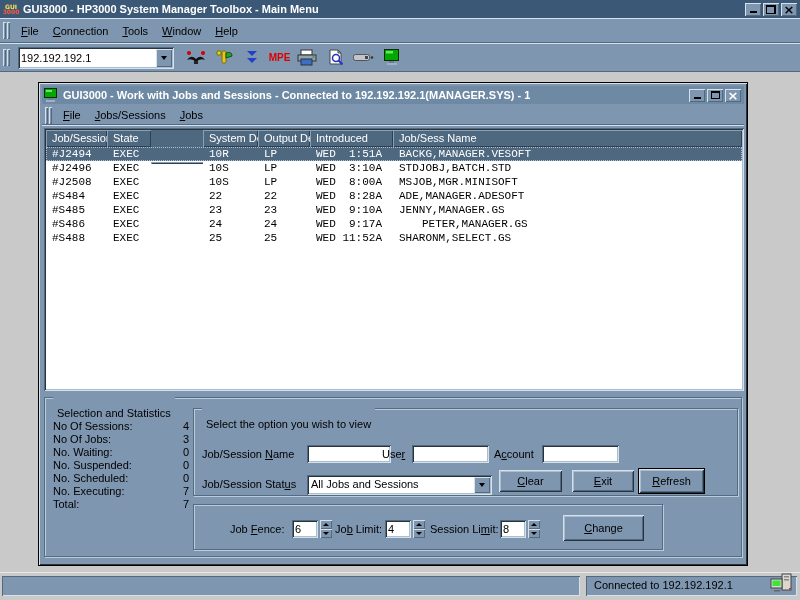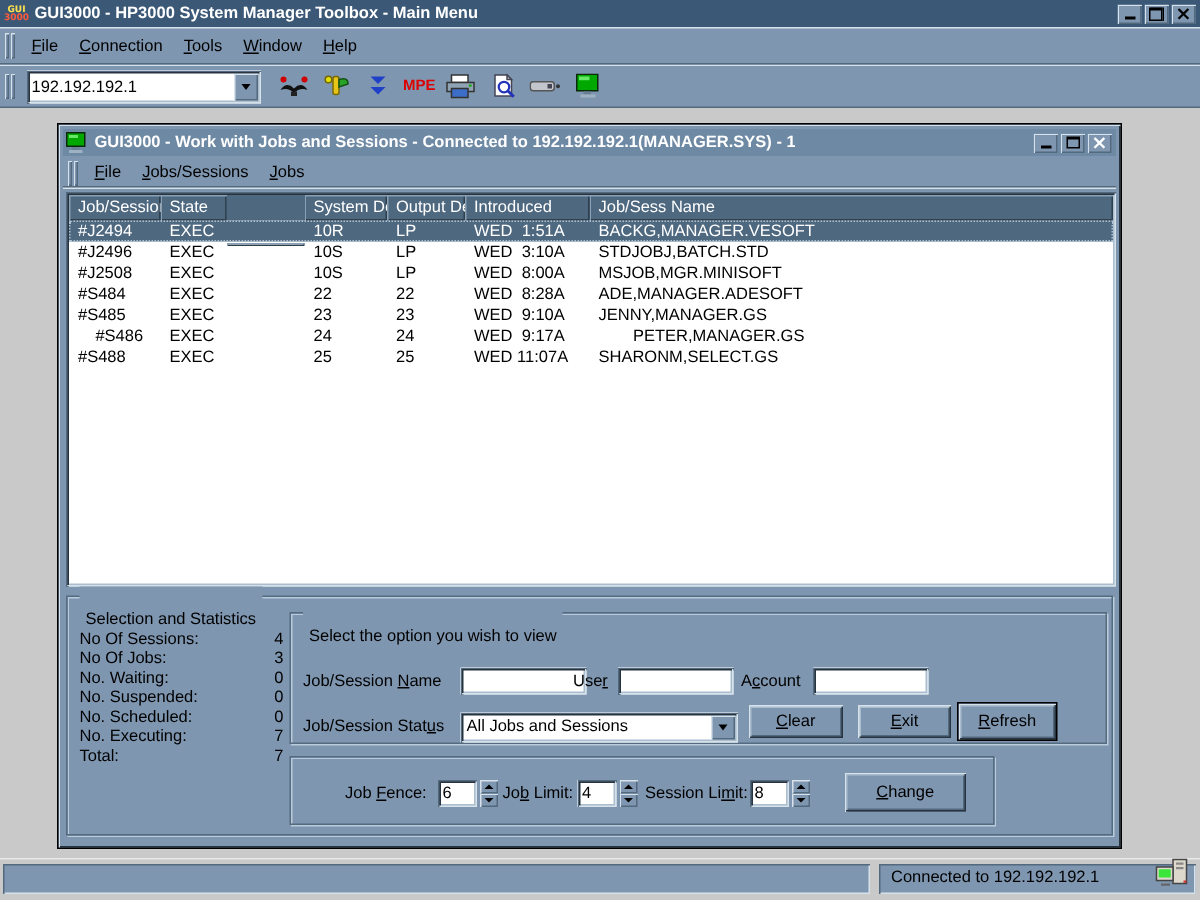--- a/index.html
+++ b/index.html
@@ -55,21 +55,21 @@
   #child-titlebar{position:absolute;left:3px;top:3px;right:3px;height:18px;background:var(--child-title);display:flex;align-items:center;color:#fff;font-weight:bold;}
   #child-titlebar .icon{margin:0 4px 0 1px;display:flex;}
   #child-title{white-space:nowrap;overflow:hidden;}
   #child-menubar{position:absolute;left:3px;top:21px;right:3px;height:22px;display:flex;align-items:center;box-shadow:inset 0 -1px 0 var(--face-hi), inset 0 -2px 0 var(--face-lo);}
 
   
   #list{position:absolute;left:5px;top:45px;width:700px;height:263px;background:#fff;box-shadow:inset 1px 1px 0 var(--face-lo), inset -1px -1px 0 var(--face-hi), inset 2px 2px 0 var(--face-dk), inset -2px -2px 0 var(--face-md);padding:2px;}
   #list-header{display:flex;height:17px;background:var(--hdr);}
   .hcell{color:#fff;padding:2px 0 0 6px;white-space:pre;overflow:hidden;flex-shrink:0;box-shadow:inset 1px 1px 0 #8AA0B4, inset -1px -1px 0 #2E3F4D;}
   .lrow{display:flex;height:14px;}
-  .lcell{padding-left:6px;white-space:pre;overflow:hidden;line-height:14px;flex-shrink:0;}
+  .lcell{padding-left:6px;white-space:pre;overflow:hidden;line-height:14px;flex-shrink:0;font-family:Liberation Mono, monospace;}
   .lrow.selected{background:var(--hdr);color:#fff;outline:1px dotted #AEC2D4;outline-offset:-1px;}
 
   
   .groupbox{position:absolute;border:1px solid #556B80;box-shadow:inset 1px 1px 0 #B9CCDC, 1px 1px 0 #B9CCDC;}
   .group-label{position:absolute;top:-7px;left:8px;background:var(--face);padding:16px 4px;white-space:nowrap;}
   #stats-group{left:5px;top:314px;width:698px;height:160px;}
   #stats-rows{position:absolute;left:8px;top:22px;width:136px;}
   .stat-row{display:flex;height:13px;line-height:13px;}
   .stat-label{flex:1;white-space:nowrap;}
   .stat-value{width:18px;text-align:right;}
@@ -284,35 +284,35 @@
           <div class="lrow">
             <span class="lcell" style="width: 61px;">#S485</span>
             <span class="lcell" style="width: 44px;">EXEC</span>
             <span class="lcell" style="width: 52px;"></span>
             <span class="lcell" style="width: 55px;">23</span>
             <span class="lcell" style="width: 52px;">23</span>
             <span class="lcell" style="width: 83px;">WED  9:10A</span>
             <span class="lcell" style="flex: 1 1 0%;">JENNY,MANAGER.GS</span>
           </div>
           <div class="lrow">
-            <span class="lcell" style="width: 61px; text-align: center;">#S486</span>
+            <span class="lcell" style="width: 61px;">#S486</span>
             <span class="lcell" style="width: 44px;">EXEC</span>
             <span class="lcell" style="width: 52px;"></span>
             <span class="lcell" style="width: 55px;">24</span>
             <span class="lcell" style="width: 52px;">24</span>
             <span class="lcell" style="width: 83px;">WED  9:17A</span>
             <span class="lcell" style="flex: 1 1 0%; margin-left: 23px;">PETER,MANAGER.GS</span>
           </div>
           <div class="lrow">
             <span class="lcell" style="width: 61px;">#S488</span>
             <span class="lcell" style="width: 44px;">EXEC</span>
             <span class="lcell" style="width: 52px;"></span>
             <span class="lcell" style="width: 55px;">25</span>
             <span class="lcell" style="width: 52px;">25</span>
-            <span class="lcell" style="width: 83px;">WED 11:07A</span>
+            <span class="lcell" style="width: 83px;">WED 11:52A</span>
             <span class="lcell" style="flex: 1 1 0%;">SHARONM,SELECT.GS</span>
           </div>
         </div>
     </div>
 
     <div id="stats-group" class="groupbox">
       <span class="group-label">Selection and Statistics</span>
       <div id="stats-rows">
           <div class="stat-row">
             <span class="stat-label">No Of Sessions:</span>

